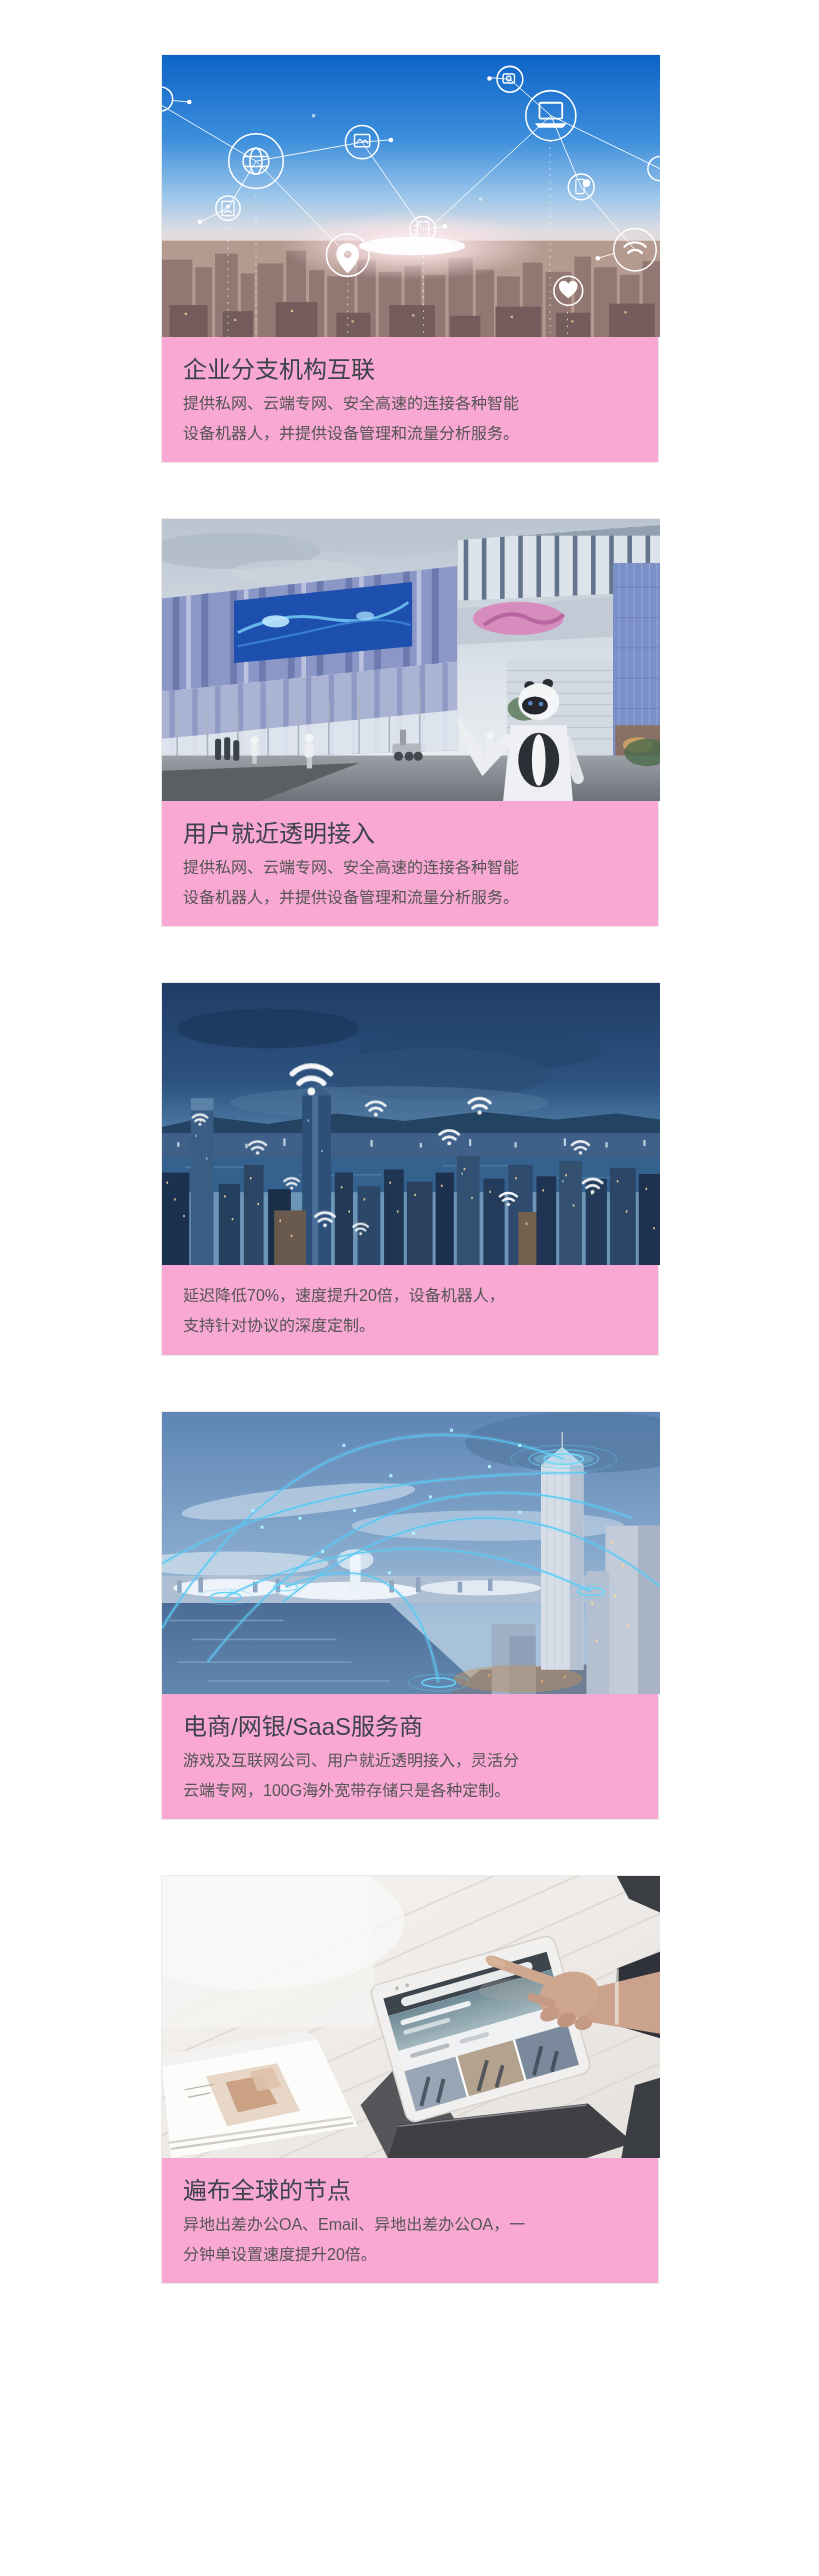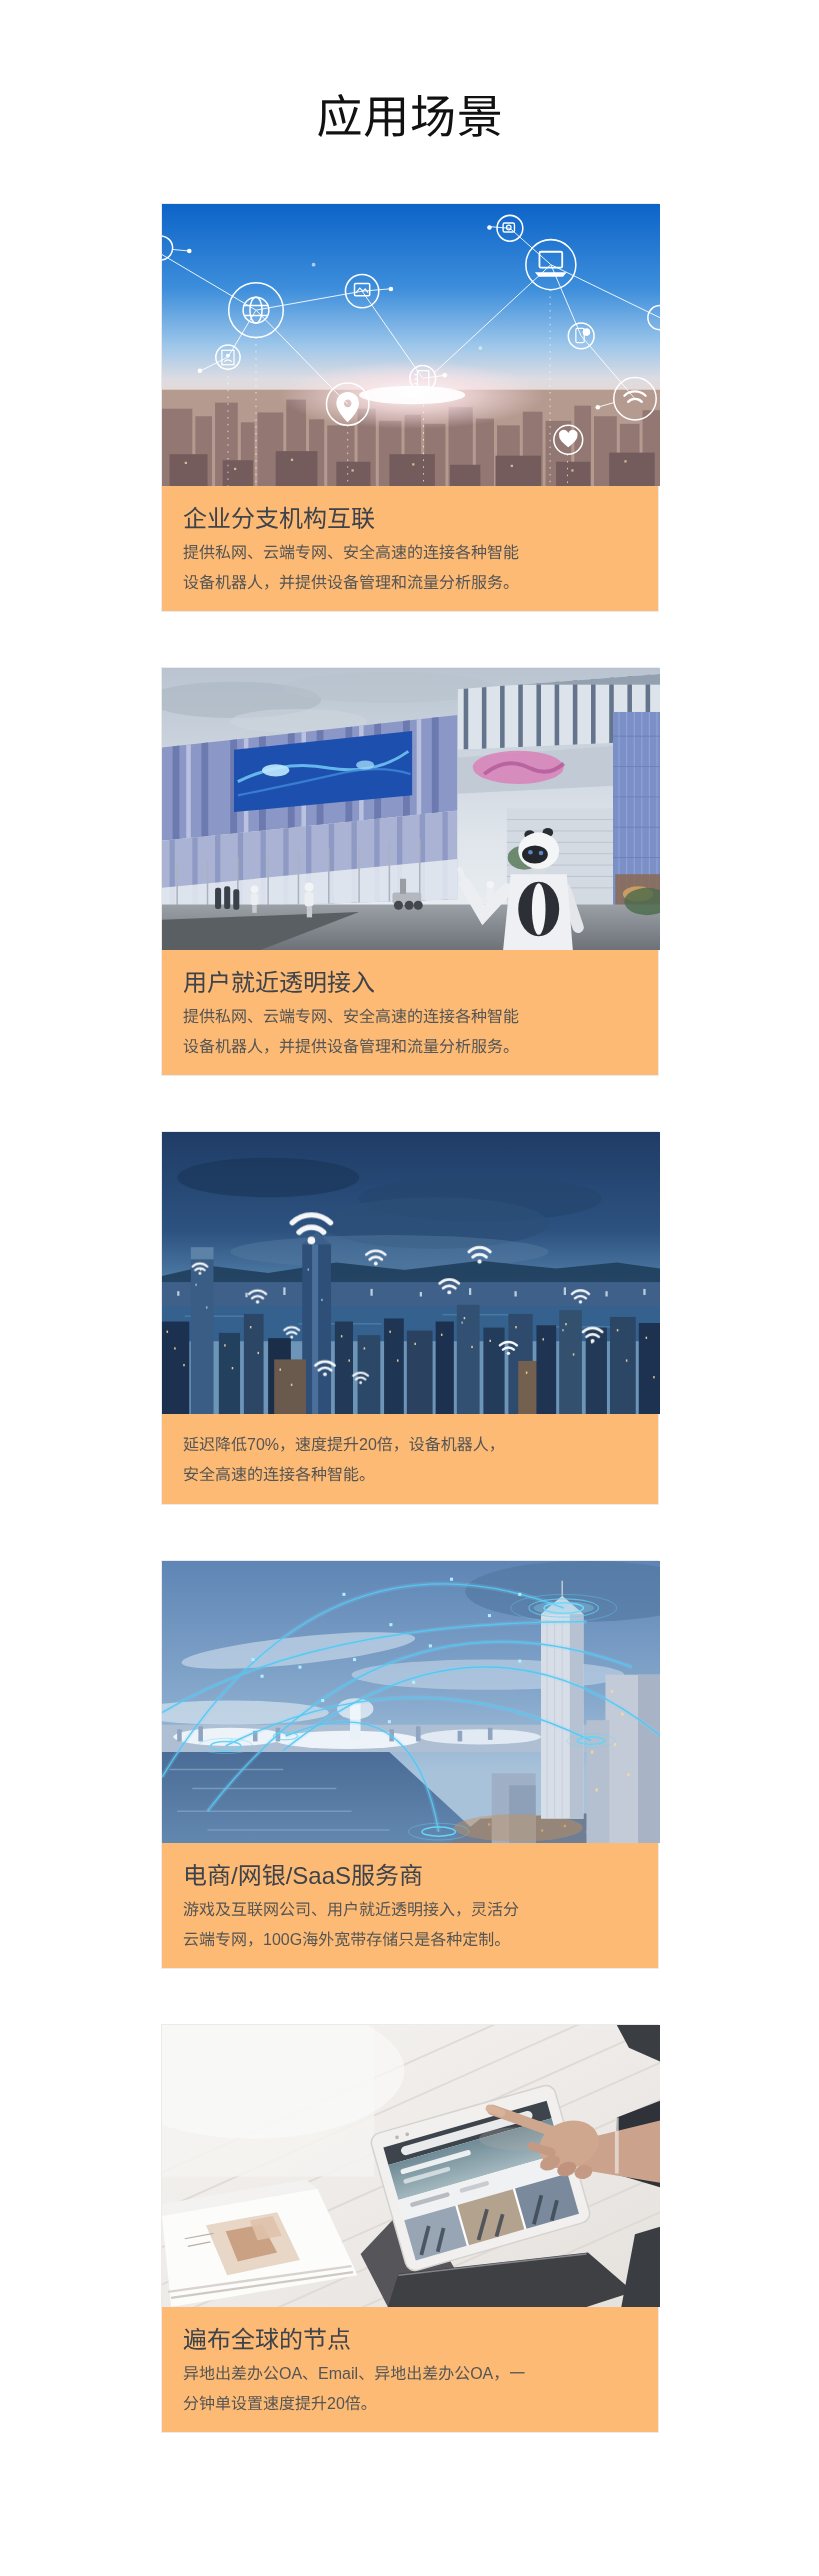--- a/index.html
+++ b/index.html
@@ -8,40 +8,39 @@
   .section-heading{
     margin:85px 0 0;
     text-align:center;
     font-size:46px;
     line-height:64px;
     font-weight:500;
     color:#111111;
     letter-spacing:0.8px;
   }
   .cards{width:498px;margin:0 auto;}
-  .card{margin-top:55px;border:0.8px solid #ebebeb;background:#fdba74;}
+  .card{margin-top:55px;border:0.8px solid #ebebeb;background:#f9a8d4;}
   .card:first-child{margin-top:54px;}
   .card-image{display:block;width:498px;height:282px;}
   .card-image svg{display:block;width:498px;height:282px;}
   .card-text{padding:16px 21px 13.7px 21px;}
   .card-title{
     font-size:24px;
     line-height:34px;
     font-weight:400;
     color:#3d424b;
     margin:0 0 1.5px 0;
   }
   .card-body{font-size:16px;line-height:30px;color:#555555;margin:0;}
 </style>
 </head>
 <body>
 
 <div class="page">
 
-  <div class="section-heading">应用场景</div>
 
   <div class="cards">
 
     <div class="card">
       <div class="card-image">
         <svg viewBox="0 0 657 372" preserveAspectRatio="none">
           <defs>
             <linearGradient id="s1sky" x1="0" y1="0" x2="0" y2="1">
               <stop offset="0" stop-color="#0d64c8"></stop>
                 <stop offset=".30" stop-color="#3d8edb"></stop>
@@ -470,21 +469,21 @@
             <use href="#wifi3" transform="translate(215,306) scale(0.9)"></use>
             <use href="#wifi3" transform="translate(262,320) scale(0.7)"></use>
             <use href="#wifi3" transform="translate(457,280) scale(0.8)"></use>
             <use href="#wifi3" transform="translate(552,212) scale(0.8)"></use>
             <use href="#wifi3" transform="translate(568,262) scale(0.9)"></use>
           </g>
         </svg>
       </div>
       <div class="card-text">
         <p class="card-body">延迟降低70%，速度提升20倍，设备机器人，</p>
-        <p class="card-body">安全高速的连接各种智能。</p>
+        <p class="card-body">支持针对协议的深度定制。</p>
       </div>
     </div>
 
     <div class="card">
       <div class="card-image">
         <svg viewBox="0 0 657 372" preserveAspectRatio="none">
           <defs>
             <linearGradient id="s4sky" x1="0" y1="0" x2="0" y2="1">
               <stop offset="0" stop-color="#5e85b5"></stop>
                 <stop offset=".5" stop-color="#87a9cc"></stop>

